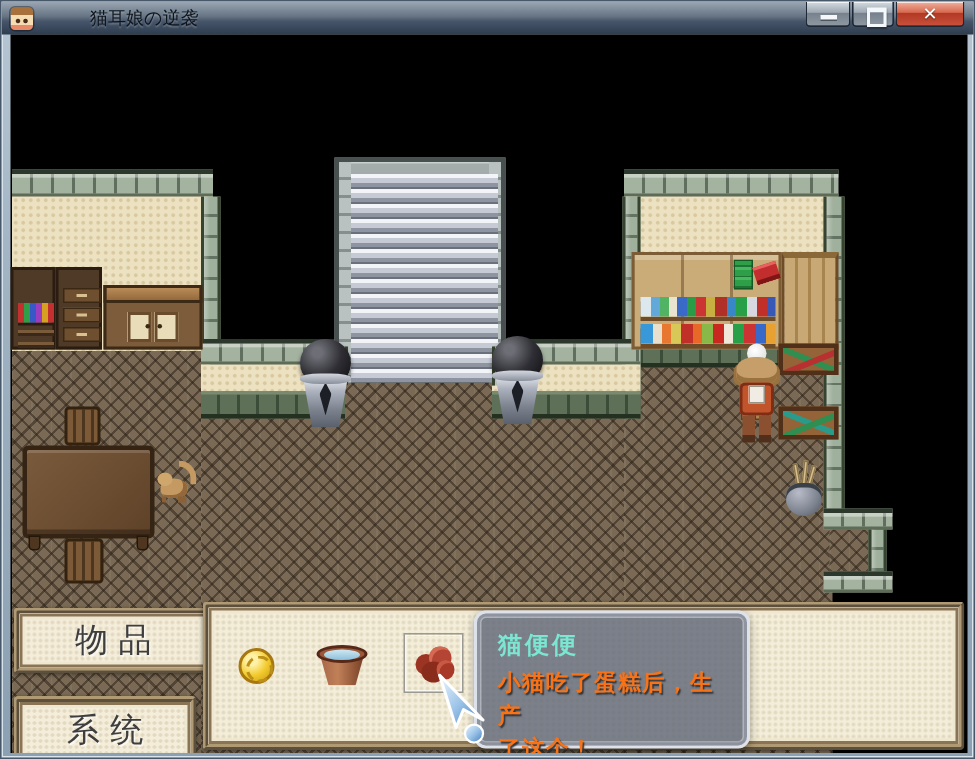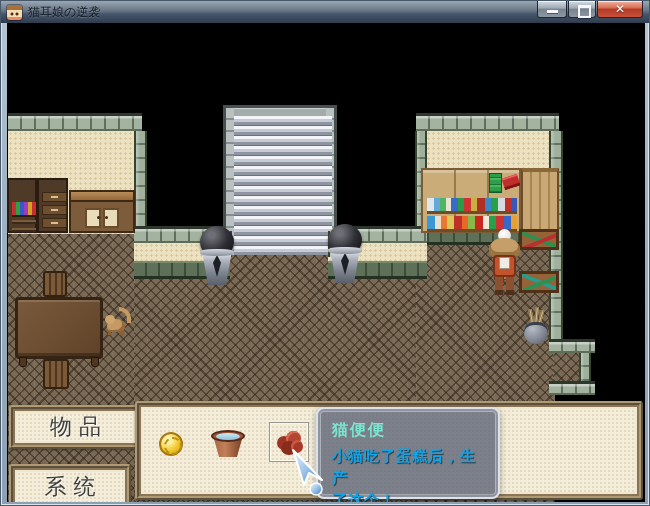--- a/index.html
+++ b/index.html
@@ -6,21 +6,21 @@
   *{box-sizing:border-box;}
   .abs{position:absolute;}
 
   
   #win{position:relative;width:650px;height:506px;overflow:hidden;
        font-family:"Liberation Sans","DejaVu Sans",sans-serif;
        background:linear-gradient(180deg,#b7c6d3 0,#9fb2c2 40%,#8ba0b2 100%);
        border:1px solid #46586a; box-shadow:inset 0 0 0 1px #d9e4ec;}
   #titlebar{position:absolute;left:0;top:0;width:650px;height:22px;
        background:linear-gradient(180deg,#9ba7b3 0,#667484 45%,#46556a 60%,#2e3c4e 100%);
-       display:flex;align-items:center;}
+       display:flex;align-items:center;gap:32px;}
   #appicon{width:15px;height:15px;margin-left:6px;border-radius:3px;
        background-image:
          radial-gradient(circle at 5px 9px,#4a2c18 1.2px,transparent 1.8px),
          radial-gradient(circle at 10px 9px,#4a2c18 1.2px,transparent 1.8px),
          linear-gradient(180deg,#a8713c 0 5px,#f6dcb2 5px 12px,#e78b6b 12px 15px);
        box-shadow:0 0 0 1px rgba(0,0,0,.35);}
   #apptitle{margin-left:6px;font-size:12px;color:#0d141c;text-shadow:0 1px 1px rgba(255,255,255,.25);}
   #winbtns{position:absolute;right:8px;top:0;display:flex;gap:1px;}
   .winbtn{height:17px;border:1px solid #1e2835;border-top:none;border-radius:0 0 3px 3px;
        background:linear-gradient(180deg,#d6dce2 0,#9ea9b3 45%,#78828e 50%,#8e98a2 100%);
@@ -163,21 +163,21 @@
   #bucket .body{position:absolute;left:3px;top:12px;width:28px;height:18px;background:linear-gradient(90deg,#a86848,#c08058 40%,#7a4228);
     clip-path:polygon(0 0,100% 0,82% 100%,18% 100%);}
   #poop .p{position:absolute;border-radius:50%;}
   #selbox{border:1px solid #9a9a92;box-shadow:inset 0 0 0 1px rgba(255,255,255,.6);}
 
   
   #tooltip{background:rgba(98,104,120,.82);border:2px solid #dde2ea;border-radius:8px;
     box-shadow:inset 0 0 0 2px rgba(130,136,150,.7), inset 0 0 0 3px rgba(238,242,248,.45), 0 2px 6px rgba(0,0,0,.35);
     padding:11px 12px 6px 14px;}
   #tooltip .tt-title{font-size:16px;font-weight:bold;letter-spacing:2px;margin-bottom:4px;}
-  #tooltip .tt-line{font-size:15px;font-weight:bold;color:#0ea5e9;letter-spacing:1px;line-height:1.45;
+  #tooltip .tt-line{font-size:15px;font-weight:bold;color:#f97316;letter-spacing:1px;line-height:1.45;
     text-shadow:1px 1px 1px #2e3238;}
 </style>
 </head>
 <body>
 
 <div id="win">
 
   <div id="titlebar">
     <div id="appicon"></div>
     <div id="apptitle">猫耳娘の逆袭</div>

